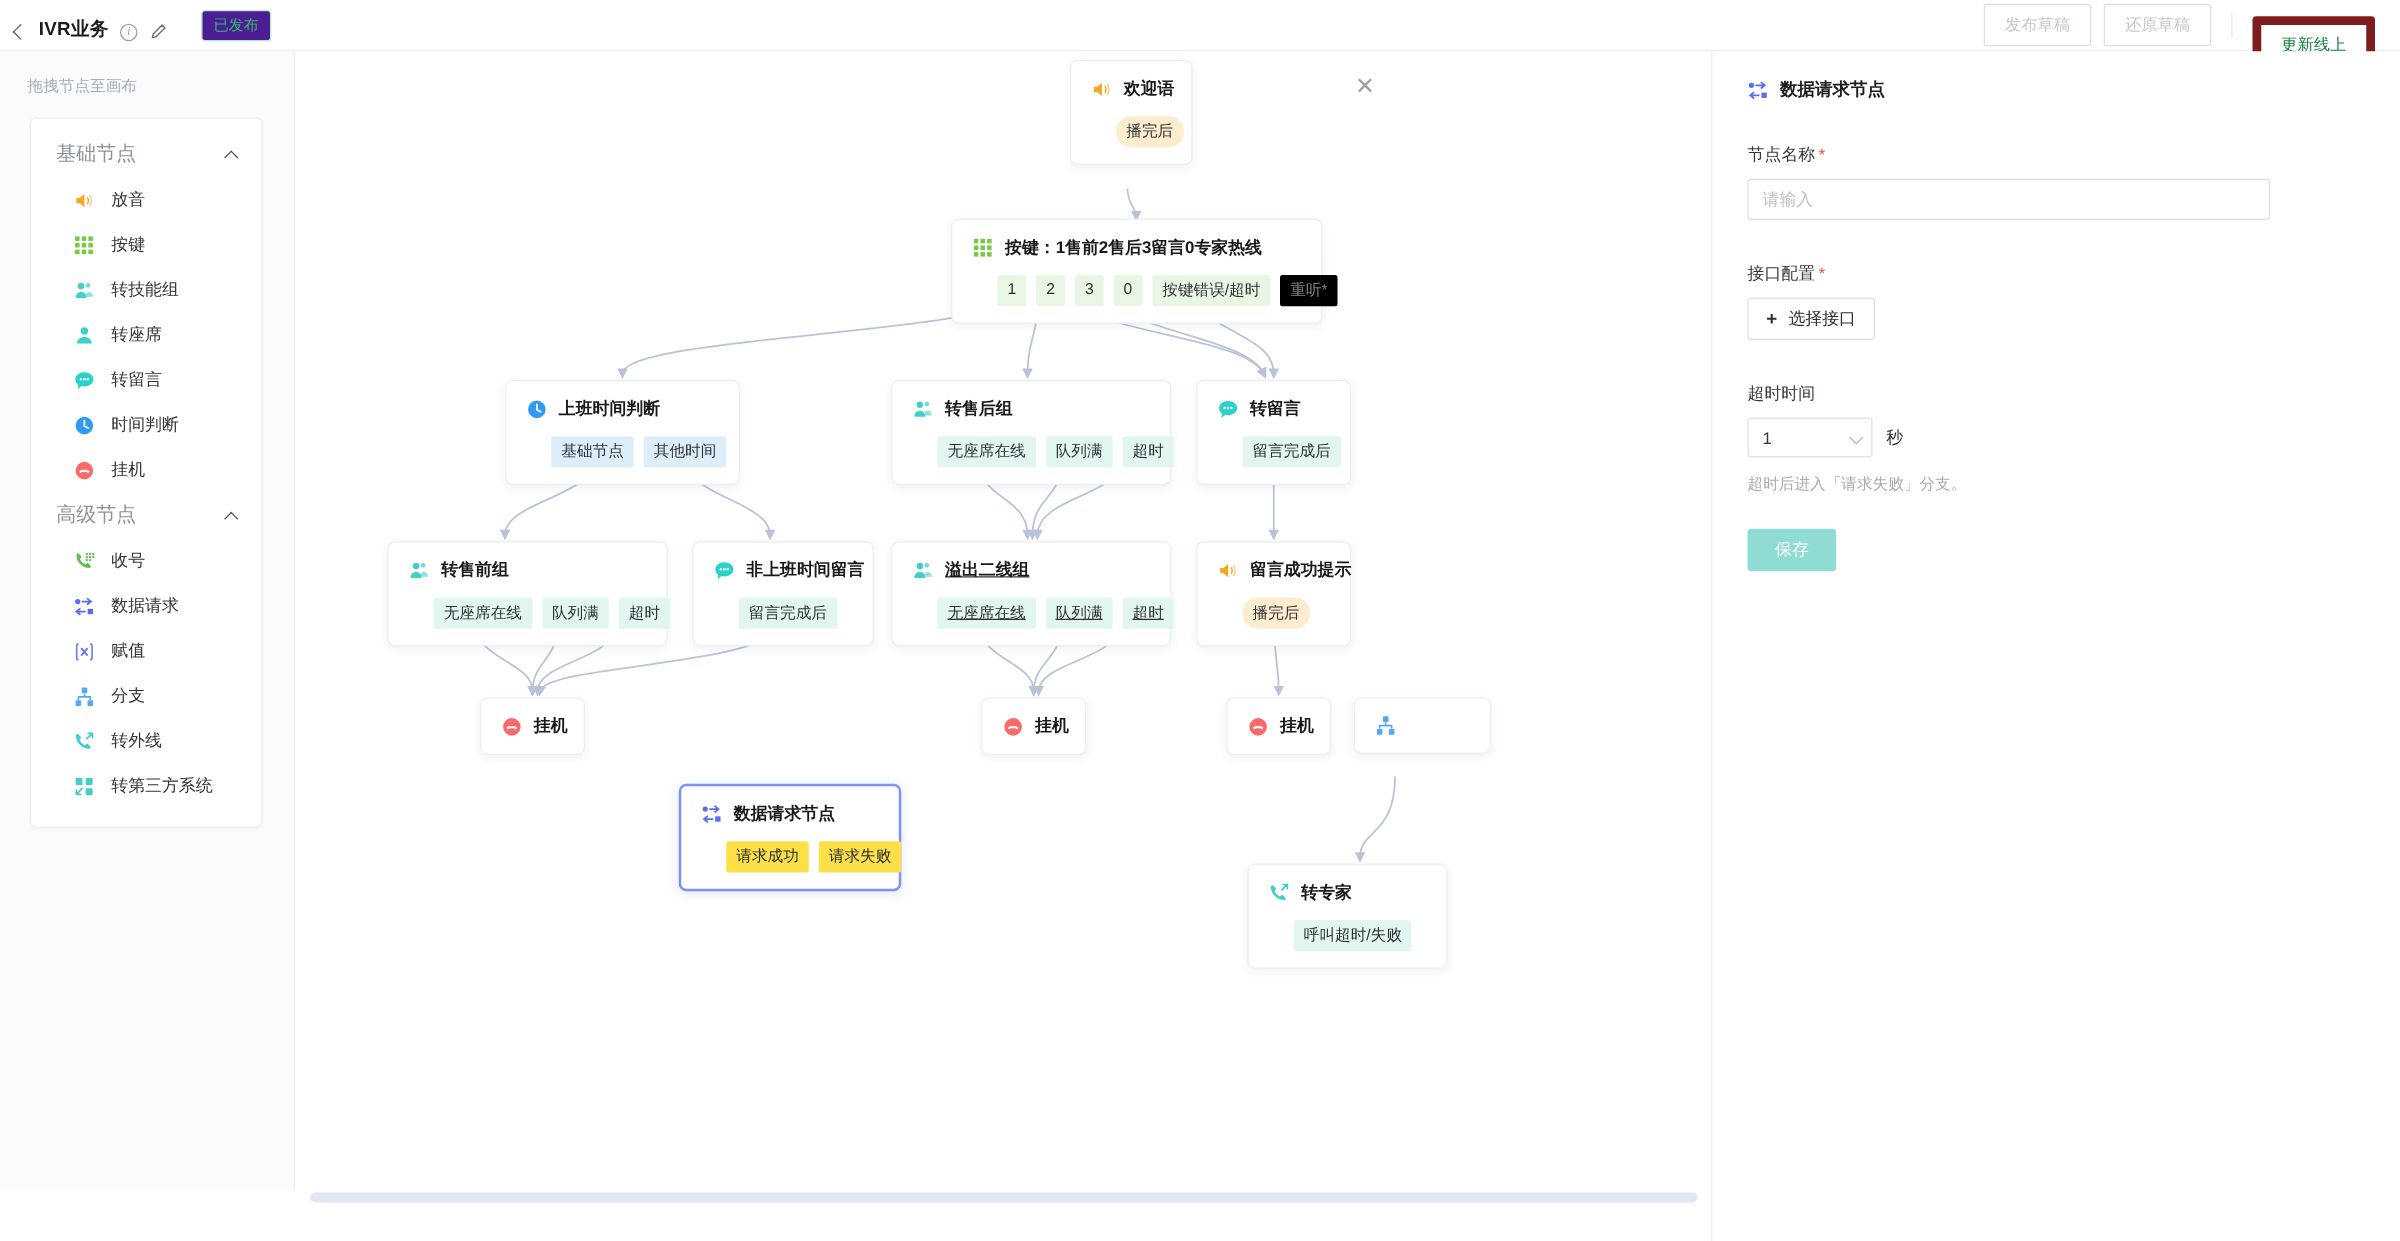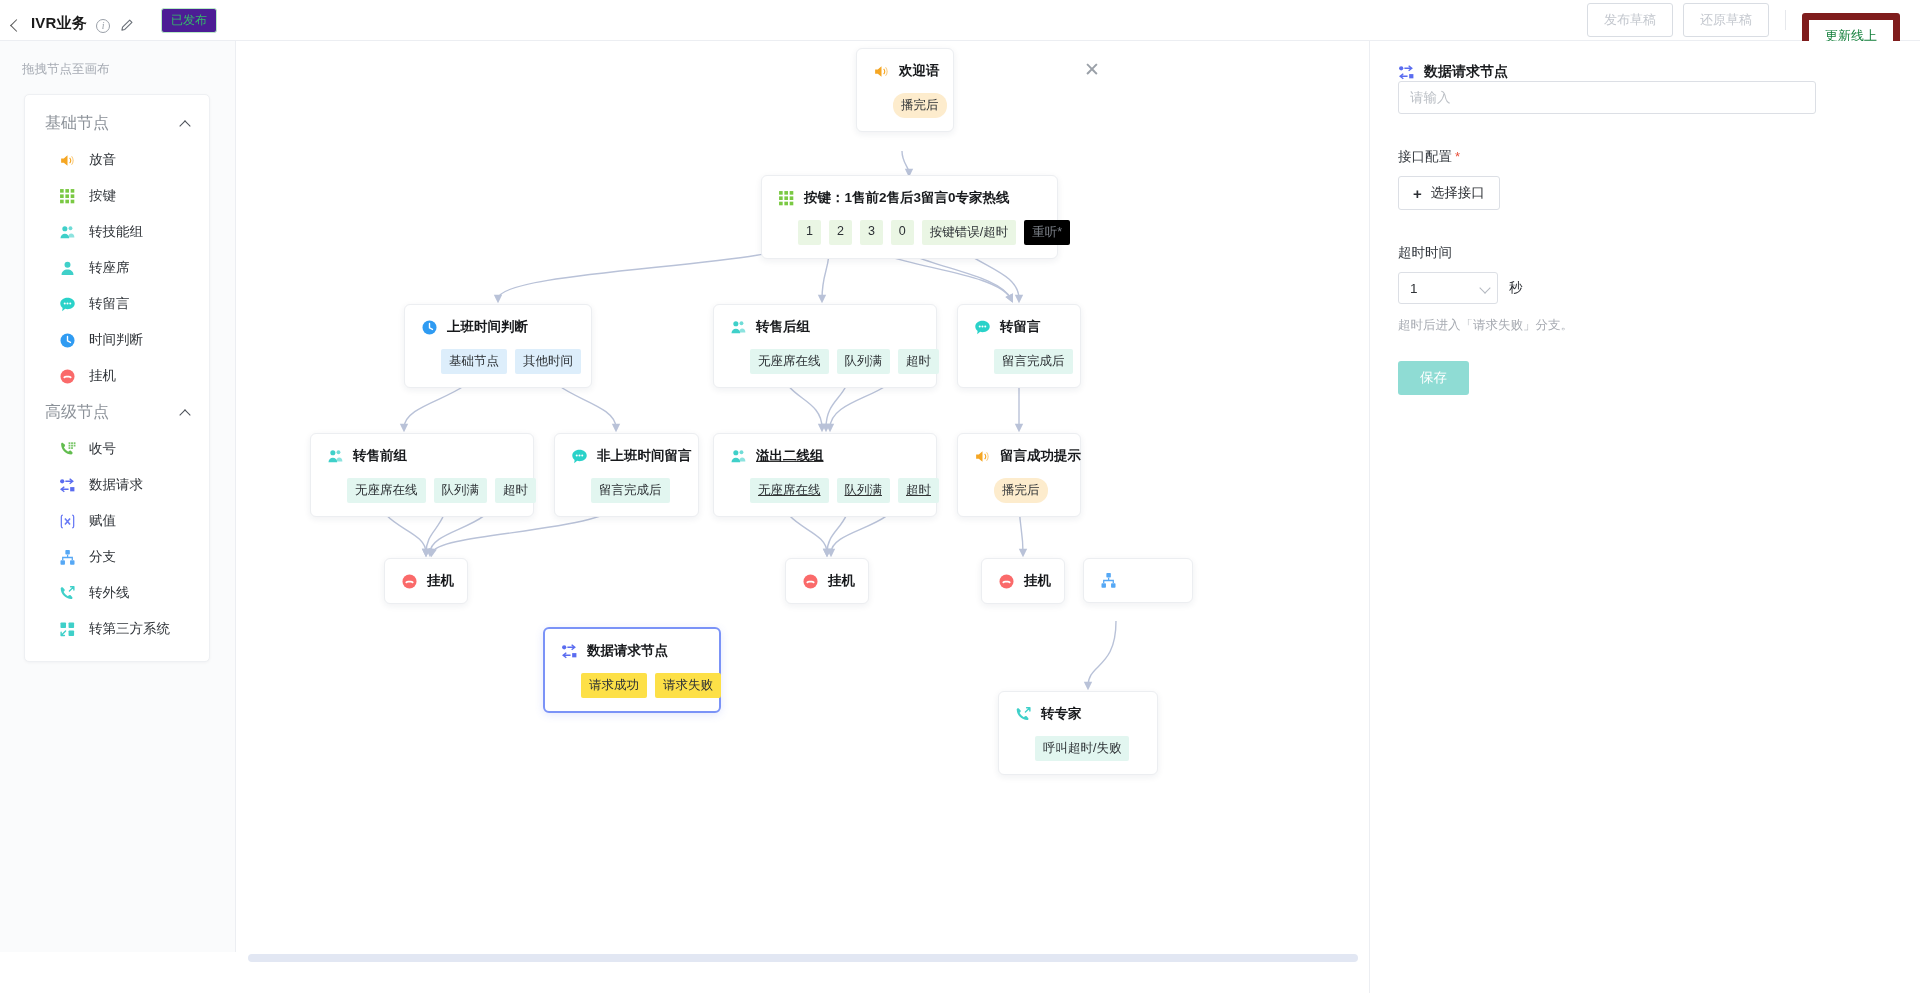--- a/index.html
+++ b/index.html
@@ -607,20 +607,23 @@
         <svg width="17" height="17" viewBox="0 0 16 16">
           <circle cx="3" cy="4" r="2" fill="#5a6cf0"></circle>
           <path d="M6,4 L13,4 M10,1.6 L13,4 L10,6.4" stroke="#5a6cf0" stroke-width="1.3" fill="none"></path>
           <rect x="10.5" y="9.5" width="4" height="4" fill="#5a6cf0"></rect>
           <path d="M9,11.5 L2,11.5 M5,9.1 L2,11.5 L5,13.9" stroke="#5a6cf0" stroke-width="1.3" fill="none"></path>
         </svg>
       </span>
       <span>数据请求节点</span>
     </div>
 
+    <div class="rp-label">
+      <span>节点名称</span><span class="req-star">*</span>
+    </div>
     <input class="rp-input" type="text" placeholder="请输入" style="">
 
     <div class="rp-label">
       <span>接口配置</span><span class="req-star">*</span>
     </div>
     <button class="btn-select-iface">
       <span class="plus-glyph">+</span>
       <span>选择接口</span>
     </button>
 

